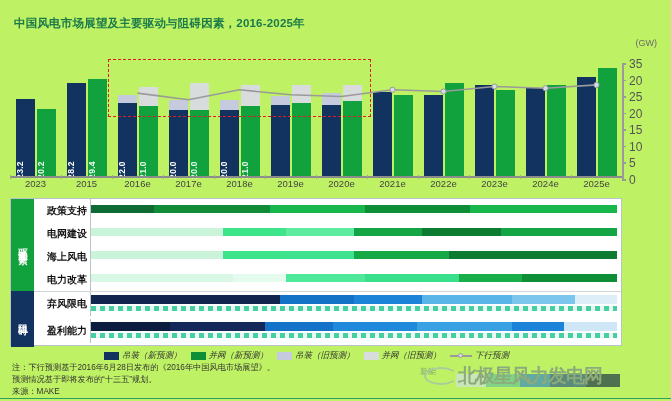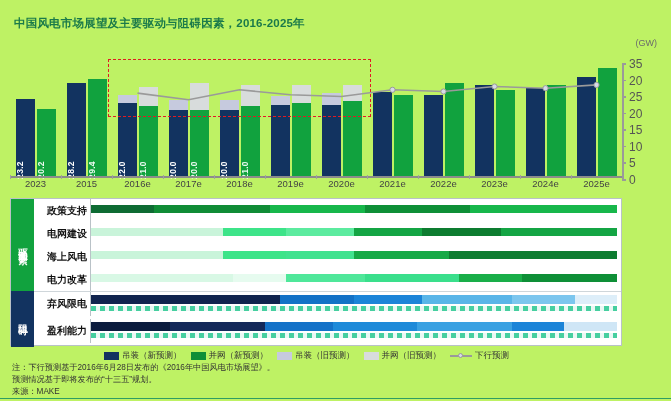--- a/index.html
+++ b/index.html
@@ -101,21 +101,21 @@
   .dashrow {
     position: absolute; left: 80px; right: 4px; height: 5px;
     background: repeating-linear-gradient(to right,
       #46cfa0 0px, #46cfa0 5px, #eaf8f4 5px, #eaf8f4 9px);
   }
   .panel-sep { position: absolute; left: 23px; right: 0; height: 1px; background: #cfd6da; }
 
   
   .legend {
     position: absolute; left: 104px; top: 350px; width: 520px; height: 12px;
-    display: flex; align-items: center; gap: 9px;
+    display: flex; align-items: center; gap: 9px; font-style: italic;
   }
   .lg { display: flex; align-items: center; gap: 3px; font-size: 8.5px; color: #333; white-space: nowrap; }
   .sw { width: 15px; height: 8px; display: inline-block; }
   .sw.n1 { background: #123360; }
   .sw.n2 { background: #0E8F37; }
   .sw.n3 { background: #c6cade; }
   .sw.n4 { background: #d8dcdc; }
   .swline { width: 22px; height: 8px; position: relative; }
   .swline i { position: absolute; left: 0; right: 0; top: 3px; height: 1.5px; background: #9a9a9a; }
   .swline b {
@@ -411,15 +411,27 @@
         <span>下行预测</span>
       </div>
     </div>
 
   <div class="notes">
     <div>注：下行预测基于2016年6月28日发布的《2016年中国风电市场展望》。</div>
     <div>预测情况基于即将发布的“十三五”规划。</div>
     <div>来源：MAKE</div>
   </div>
 
+  <div class="wm">
+    <div class="wm-sm">新能</div>
+    <div class="wm-cloud"></div>
+    <div class="wm-bars">
+      <i style="width:30px;background:#cfe0ea"></i>
+      <i style="width:34px;background:#5bbf9a"></i>
+      <i style="width:30px;background:#2b7fc4"></i>
+      <i style="width:36px;background:#1d4e86"></i>
+      <i style="width:34px;background:#0e2344"></i>
+    </div>
+    <div class="wm-text">北极星风力发电网</div>
+  </div>
 
   <div class="srcline"></div>
 </div>
 
 </body></html>

